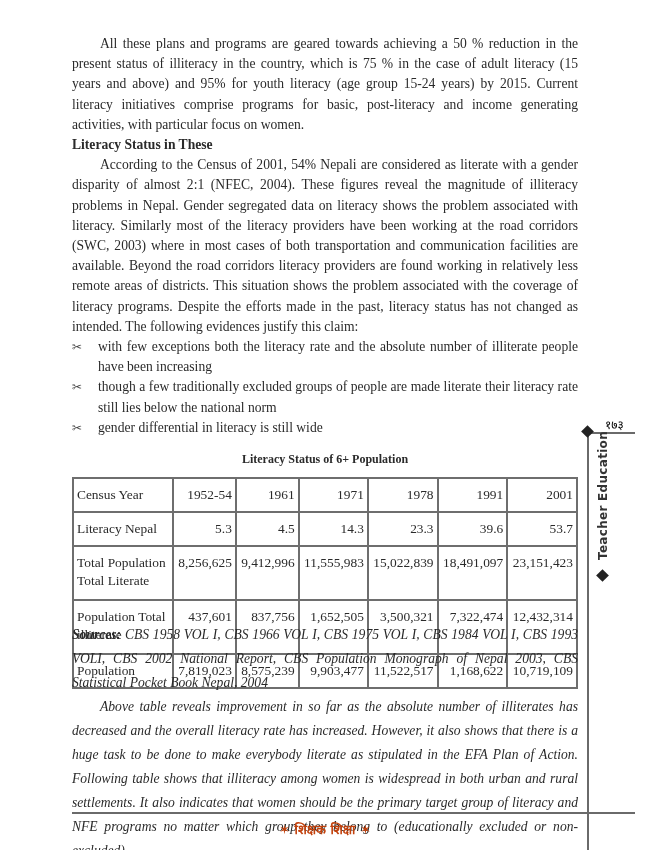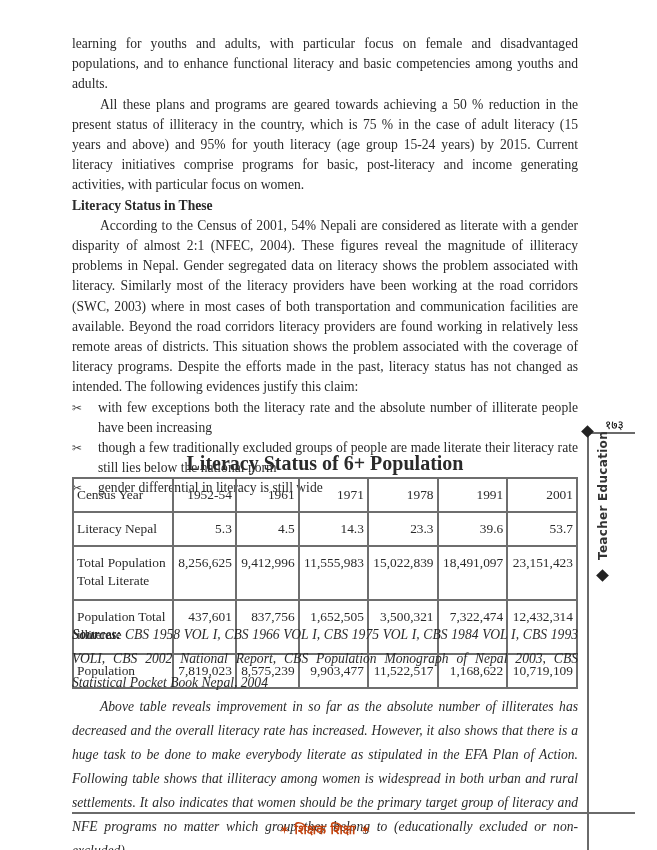--- a/index.html
+++ b/index.html
@@ -12,21 +12,21 @@
     font-size: 13.6px; line-height: 20.2px; text-align: justify;
   }
   .page-text p { margin: 0; }
   .indent { text-indent: 28px; }
   .heading { font-weight: bold; margin: 0; }
   ul.bullets { list-style: none; margin: 0; padding: 0; }
   ul.bullets li { position: relative; padding-left: 26px; }
   ul.bullets li .bullet-icon { position: absolute; left: 0; top: 0; font-size: 12px; color: #444; }
   .table-title {
     position: absolute; left: 72px; width: 506px; top: 452px;
-    text-align: center; font-weight: bold; font-size: 20px;
+    text-align: center; font-weight: bold; font-size: 12px;
   }
   table.lit {
     position: absolute; left: 72px; top: 477px; width: 506px;
     border-collapse: collapse; font-size: 13.4px; line-height: 18px;
   }
   table.lit td {
     border: 2px solid #6e6e6e; padding: 7px 3px; vertical-align: top; text-align: right;
   }
   table.lit td.rowhead { text-align: left; width: 92px; }
   table.lit tr.tall td { height: 38px; margin-left: 47px; }
@@ -48,21 +48,20 @@
   .frule { position: absolute; left: 72px; top: 812px; width: 563px; height: 2px; background: #6a6a6a; }
   .footer {
     position: absolute; left: 72px; width: 506px; top: 820px; text-align: center;
     font-family: "DejaVu Sans", sans-serif; font-weight: bold; font-size: 13px; color: #c2410c;
   }
 </style>
 </head>
 <body>
 
 <div class="page-text">
-  <p>learning for youths and adults, with particular focus on female and disadvantaged populations, and to enhance functional literacy and basic competencies among youths and adults.</p>
   <p class="indent">All these plans and programs are geared towards achieving a 50 % reduction in the present status of illiteracy in the country, which is 75 % in the case of adult literacy (15 years and above) and 95% for youth literacy (age group 15-24 years) by 2015. Current literacy initiatives comprise programs for basic, post-literacy and income generating activities, with particular focus on women.</p>
   <p class="heading">Literacy Status in These</p>
   <p class="indent">According to the Census of 2001, 54% Nepali are considered as literate with a gender disparity of almost 2:1 (NFEC, 2004). These figures reveal the magnitude of illiteracy problems in Nepal. Gender segregated data on literacy shows the problem associated with literacy. Similarly most of the literacy providers have been working at the road corridors (SWC, 2003) where in most cases of both transportation and communication facilities are available. Beyond the road corridors literacy providers are found working in relatively less remote areas of districts.  This situation shows the problem associated with the coverage of literacy programs. Despite the efforts made in the past, literacy status has not changed as intended. The following evidences justify this claim:</p>
   <ul class="bullets">
     <li><span class="bullet-icon">✂</span><span>with few exceptions both the literacy rate and the absolute number of illiterate people have been increasing</span></li>
     <li><span class="bullet-icon">✂</span><span>though a few traditionally excluded groups of people are made literate their literacy rate still lies below the national norm</span></li>
     <li><span class="bullet-icon">✂</span><span>gender differential in literacy is still wide</span></li>
   </ul>
 </div>
 

